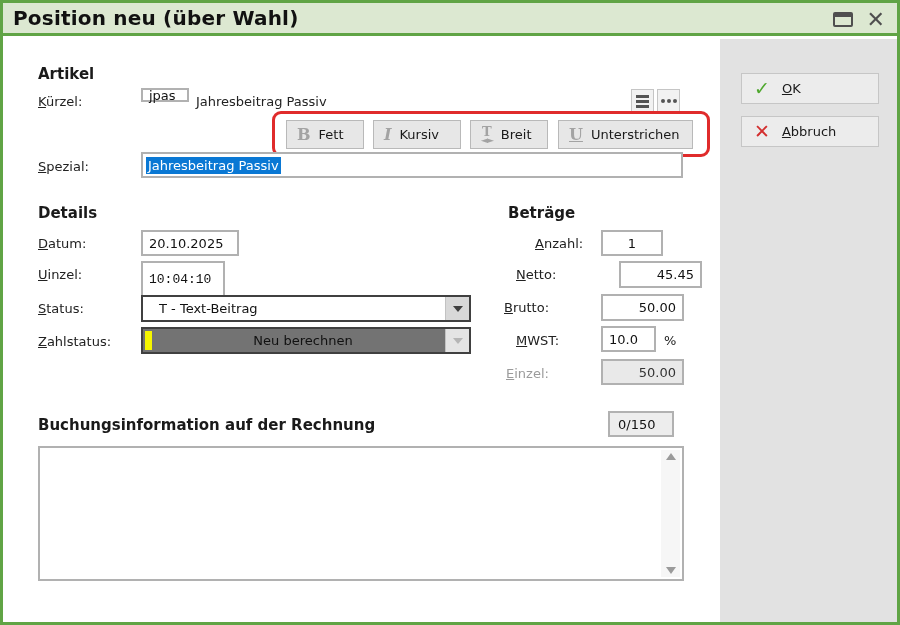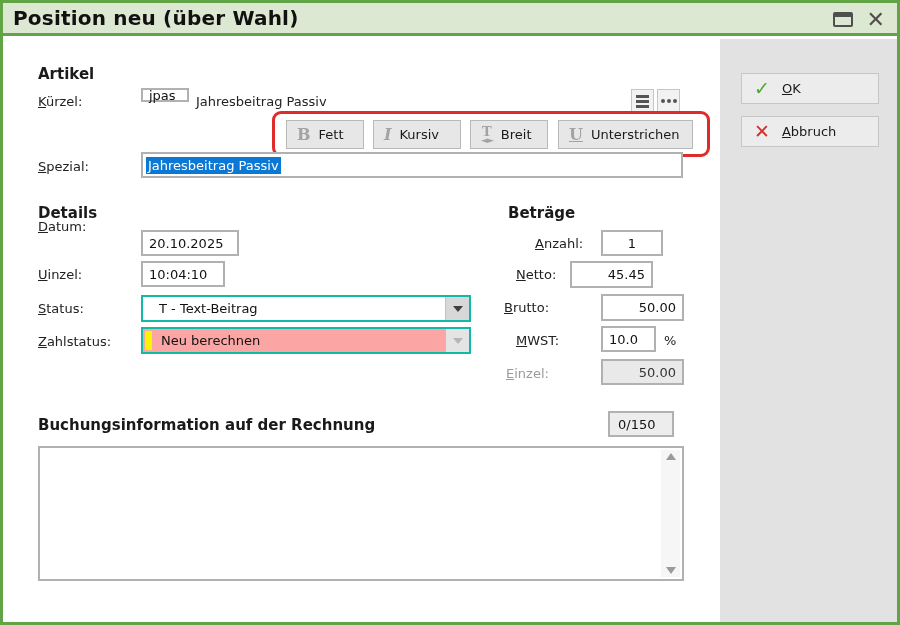--- a/index.html
+++ b/index.html
@@ -13,25 +13,25 @@
   .sidebar{ position:absolute; top:36px; right:0; bottom:0; width:177px; background:#e2e2e2; }
 
   .hdr{ position:absolute; font-size:15px; font-weight:bold; color:#1a1a1a; }
   .fl{ position:absolute; font-size:13px; color:#222; }
   .mn{ text-decoration:underline; }
   .inp{ position:absolute; background:#fff; border:2px solid #b1b1b1; font-size:13px; color:#111; display:flex; align-items:center; padding:0 6px; }
   .inp.right{ justify-content:flex-end; }
   .inp.center{ justify-content:center; }
   .inp.disabled{ background:#e9e9e9; color:#333; }
 
-  .combo{ position:absolute; border:2px solid #14b8a6; background:#fff; display:flex; align-items:center; }
+  .combo{ position:absolute; border:2px solid #404040; background:#fff; display:flex; align-items:center; }
   .combo .ctext{ font-size:13px; color:#111; margin-left:16px; flex:1; }
   .combo .arrow-btn{ width:24px; height:100%; background:#d8d8d8; border-left:1px solid #c2c2c2; display:flex; align-items:center; justify-content:center; cursor:pointer; }
   .combo .arrow-btn .tri{ width:0; height:0; border-left:5px solid transparent; border-right:5px solid transparent; border-top:6px solid #3f3f3f; }
-  .combo.paleyellow{ background:#fca5a5; }
+  .combo.paleyellow{ background:#737373;text-align:center; }
   .combo.paleyellow .ybar{ position:absolute; left:2px; top:2px; bottom:2px; width:7px; background:#f6f600; }
   .combo.paleyellow .ctext{ margin-left:18px; }
   .combo .arrow-btn.disabled{ background:#e4e4e4; cursor:default; }
   .combo .arrow-btn.disabled .tri{ border-top-color:#b5b5b5; }
 
   .smallbtn{ position:absolute; width:23px; height:24px; background:#f2f2f2; border:1px solid #c5c5c5; display:flex; align-items:center; justify-content:center; cursor:pointer; }
   .hamburger{ display:flex; flex-direction:column; gap:2px; }
   .hamburger i{ display:block; width:13px; height:3px; background:#555; }
   .dots{ display:flex; gap:2px; }
   .dots i{ display:block; width:4px; height:4px; border-radius:50%; background:#555; }
@@ -116,25 +116,25 @@
     <span>Unterstrichen</span>
   </div>
 
   <div class="fl" style="left:35px; top:156px;"><span class="mn">S</span><span>pezial:</span></div>
   <div class="inp" style="left:138px; top:149px; width:542px; height:26px; padding-left:3px;">
     <span class="selhl">Jahresbeitrag Passiv</span>
   </div>
 
   <div class="hdr" style="left:35px; top:201px;">Details</div>
 
-  <div class="fl" style="left:35px; top:216px;"><span class="mn">D</span><span>atum:</span></div>
+  <div class="fl" style="left:35px; top:233px;"><span class="mn">D</span><span>atum:</span></div>
   <div class="inp" style="left:138px; top:227px; width:98px; height:26px;">20.10.2025</div>
 
   <div class="fl" style="left:35px; top:264px;"><span class="mn">U</span><span>inzel:</span></div>
-  <div class="inp" style="left:138px; top:258px; width:84px; height:26px;">10:04:10</div>
+  <div class="inp" style="left:138px; top:258px; width:84px; height:36px;font-family:Liberation Mono, monospace;">10:04:10</div>
 
   <div class="fl" style="left:35px; top:298px;"><span class="mn">S</span><span>tatus:</span></div>
   <div class="combo" style="left:138px; top:292px; width:330px; height:27px;">
     <span class="ctext">T - Text-Beitrag</span>
     <span class="arrow-btn">
         <span class="tri"></span>
       </span>
   </div>
 
   <div class="fl" style="left:35px; top:331px;"><span class="mn">Z</span><span>ahlstatus:</span></div>
@@ -145,21 +145,21 @@
         <span class="tri"></span>
       </span>
   </div>
 
   <div class="hdr" style="left:505px; top:201px;">Beträge</div>
 
   <div class="fl" style="left:532px; top:233px;"><span class="mn">A</span><span>nzahl:</span></div>
   <div class="inp center" style="left:598px; top:227px; width:62px; height:26px;">1</div>
 
   <div class="fl" style="left:513px; top:264px;"><span class="mn">N</span><span>etto:</span></div>
-  <div class="inp right" style="left:567px; top:258px; width:83px; height:27px;padding-left:16px;">45.45</div>
+  <div class="inp right" style="left:616px; top:258px; width:83px; height:27px;padding-left:16px;">45.45</div>
 
   <div class="fl" style="left:501px; top:297px;"><span class="mn">B</span><span>rutto:</span></div>
   <div class="inp right" style="left:598px; top:291px; width:83px; height:27px;">50.00</div>
 
   <div class="fl" style="left:513px; top:330px;"><span class="mn">M</span><span>WST:</span></div>
   <div class="inp" style="left:598px; top:323px; width:55px; height:26px;">10.0</div>
   <div class="fl" style="left:661px; top:330px;">%</div>
 
   <div class="fl" style="left:503px; top:363px; color:#9b9b9b;"><span class="mn">E</span><span>inzel:</span></div>
   <div class="inp right disabled" style="left:598px; top:356px; width:83px; height:26px;">50.00</div>

